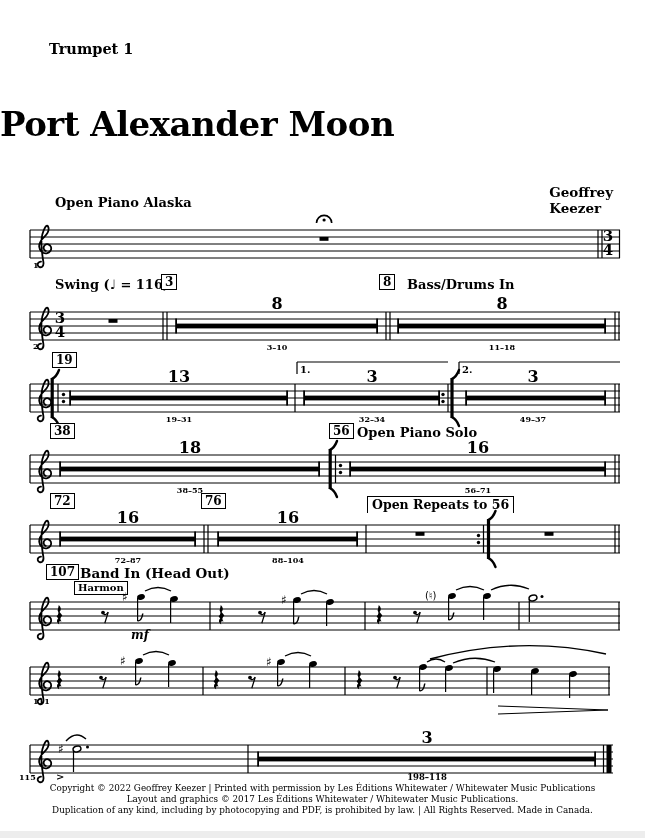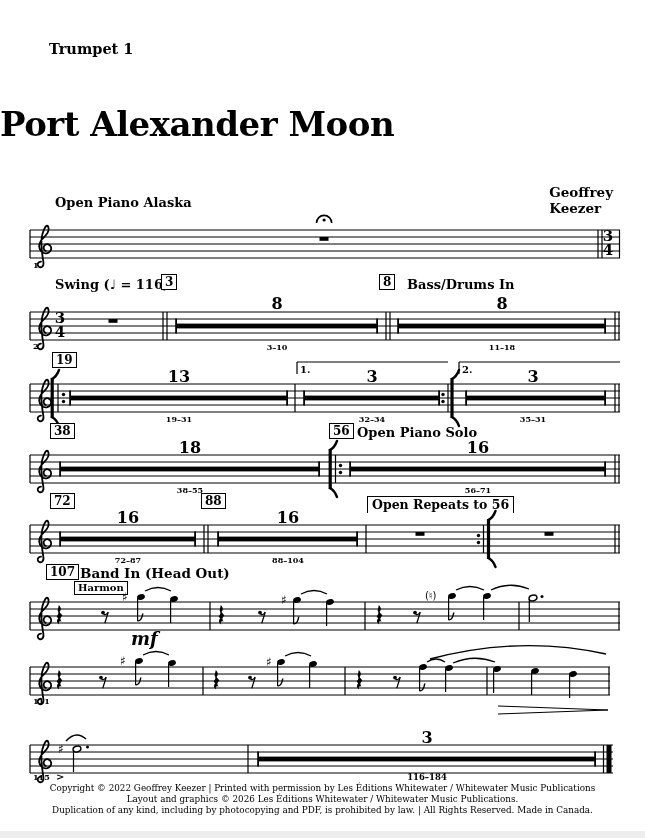--- a/index.html
+++ b/index.html
@@ -15,21 +15,21 @@
   .composer{font-size:13.5px}
   .sec{font-size:13px;white-space:nowrap}
   .rh{border:1.4px solid #000;font-size:12px;line-height:14px;padding:0 3px;background:#fff;white-space:nowrap}
   .mute{border:1.2px solid #000;font-size:10px;line-height:12px;padding:0 3px;background:#fff}
   .dir{border:1.3px solid #000;border-bottom:none;font-size:12.5px;line-height:16px;padding:0 4px;white-space:nowrap;background:transparent}
   .mr{font-size:16px}
   .rng{font-size:8px;white-space:nowrap}
   .mn{font-size:8px}
   .endno{font-size:10px}
   .ts{font-size:15px;line-height:14px;width:16px;text-align:center}
-  .dyn{font-size:18px;font-style:italic}
+  .dyn{font-size:12px;font-style:italic}
   .acc{font-size:10px}
   .ft{width:100%;text-align:center;font-size:8.8px;white-space:nowrap}
   svg.sys{position:absolute;left:28px;width:596px;height:86px;overflow:visible}
   svg.sys path,svg.sys line{stroke:#000}
   .sl{stroke:#1c1c1c;stroke-width:1}
   .bl{stroke:#000;stroke-width:1.2}
   .mrbar{fill:#000}
   text.sg{font-family:"DejaVu Sans",sans-serif;font-size:12px}
   text.nt{font-family:"DejaVu Sans",sans-serif;font-size:10px}
 </style>
@@ -162,21 +162,21 @@
     </g>
     <path class="bl" d="M587 34V62M591 34V62" fill="none"></path>
   </svg>
   <div class="abs b endno" style="left:300px;top:364px">1.</div>
   <div class="abs b endno" style="left:462px;top:364px">2.</div>
   <div class="abs b mr cx" style="left:179px;top:367px">13</div>
   <div class="abs b mr cx" style="left:372px;top:367px">3</div>
   <div class="abs b mr cx" style="left:533px;top:367px">3</div>
   <div class="abs b rng cx" style="left:179px;top:414px">19–31</div>
   <div class="abs b rng cx" style="left:372px;top:414px">32–34</div>
-  <div class="abs b rng cx" style="left:533px;top:414px">35–31</div>
+  <div class="abs b rng cx" style="left:533px;top:414px">49–37</div>
 
   
   <div class="abs b rh" style="left:50px;top:423px">38</div>
   <div class="abs b rh" style="left:329px;top:423px">56</div>
   <div class="abs b sec" style="left:357px;top:425px">Open Piano Solo</div>
   <svg class="sys" style="top:421px" viewBox="0 0 596 86">
     <g>
         <path class="sl" d="M2 34H592M2 41H592M2 48H592M2 55H592M2 62H592" fill="none"></path>
       </g>
     <path class="bl" d="M2 34V62" fill="none"></path>
@@ -200,21 +200,21 @@
     </g>
     <path class="bl" d="M587 34V62M591 34V62" fill="none"></path>
   </svg>
   <div class="abs b mr cx" style="left:190px;top:438px">18</div>
   <div class="abs b mr cx" style="left:478px;top:438px">16</div>
   <div class="abs b rng cx" style="left:190px;top:485px">38–55</div>
   <div class="abs b rng cx" style="left:478px;top:485px">56–71</div>
 
   
   <div class="abs b rh" style="left:50px;top:493px">72</div>
-  <div class="abs b rh" style="left:201px;top:493px">88</div>
+  <div class="abs b rh" style="left:201px;top:493px">76</div>
   <div class="abs b dir" style="left:367px;top:496px">Open Repeats to 56</div>
   <svg class="sys" style="top:491px" viewBox="0 0 596 86">
     <g>
         <path class="sl" d="M2 34H592M2 41H592M2 48H592M2 55H592M2 62H592" fill="none"></path>
       </g>
     <path class="bl" d="M2 34V62" fill="none"></path>
     <use href="#clef" x="5" y="24"></use>
     <g>
       <rect class="mrbar" x="32" y="45.6" width="136" height="4.8"></rect>
       <rect class="mrbar" x="31.2" y="40.5" width="1.8" height="15"></rect>
@@ -391,23 +391,23 @@
       <rect class="mrbar" x="230" y="45.6" width="338" height="4.8"></rect>
       <rect class="mrbar" x="229.2" y="40.5" width="1.8" height="15"></rect>
         <rect class="mrbar" x="566.2" y="40.5" width="1.8" height="15"></rect>
     </g>
     <g>
       <path class="bl" d="M575.5 34V62" fill="none"></path>
         <rect x="578.5" y="34" width="5" height="28" fill="#000"></rect>
     </g>
   </svg>
   <div class="abs b mr cx" style="left:427px;top:728px">3</div>
-  <div class="abs b mn" style="left:33px;top:772px">115</div>
+  <div class="abs b mn" style="left:19px;top:772px">115</div>
   <div class="abs b acc" style="left:56px;top:771px">&gt;</div>
-  <div class="abs b rng cx" style="left:427px;top:772px;font-size:8.5px">116–184</div>
+  <div class="abs b rng cx" style="left:427px;top:772px;font-size:8.5px">198–118</div>
 
   
   <div class="abs ft" style="left:0;top:783px">Copyright © 2022 Geoffrey Keezer | Printed with permission by Les Éditions Whitewater / Whitewater Music Publications</div>
-  <div class="abs ft" style="left:0;top:794px">Layout and graphics © 2026 Les Éditions Whitewater / Whitewater Music Publications.</div>
+  <div class="abs ft" style="left:0;top:794px">Layout and graphics © 2017 Les Éditions Whitewater / Whitewater Music Publications.</div>
   <div class="abs ft" style="left:0;top:805px">Duplication of any kind, including by photocopying and PDF, is prohibited by law. | All Rights Reserved. Made in Canada.</div>
 
   <div class="abs" style="left:0;top:831px;width:645px;height:7px;background:#ededed"></div>
 </div>
 
 </body></html>

